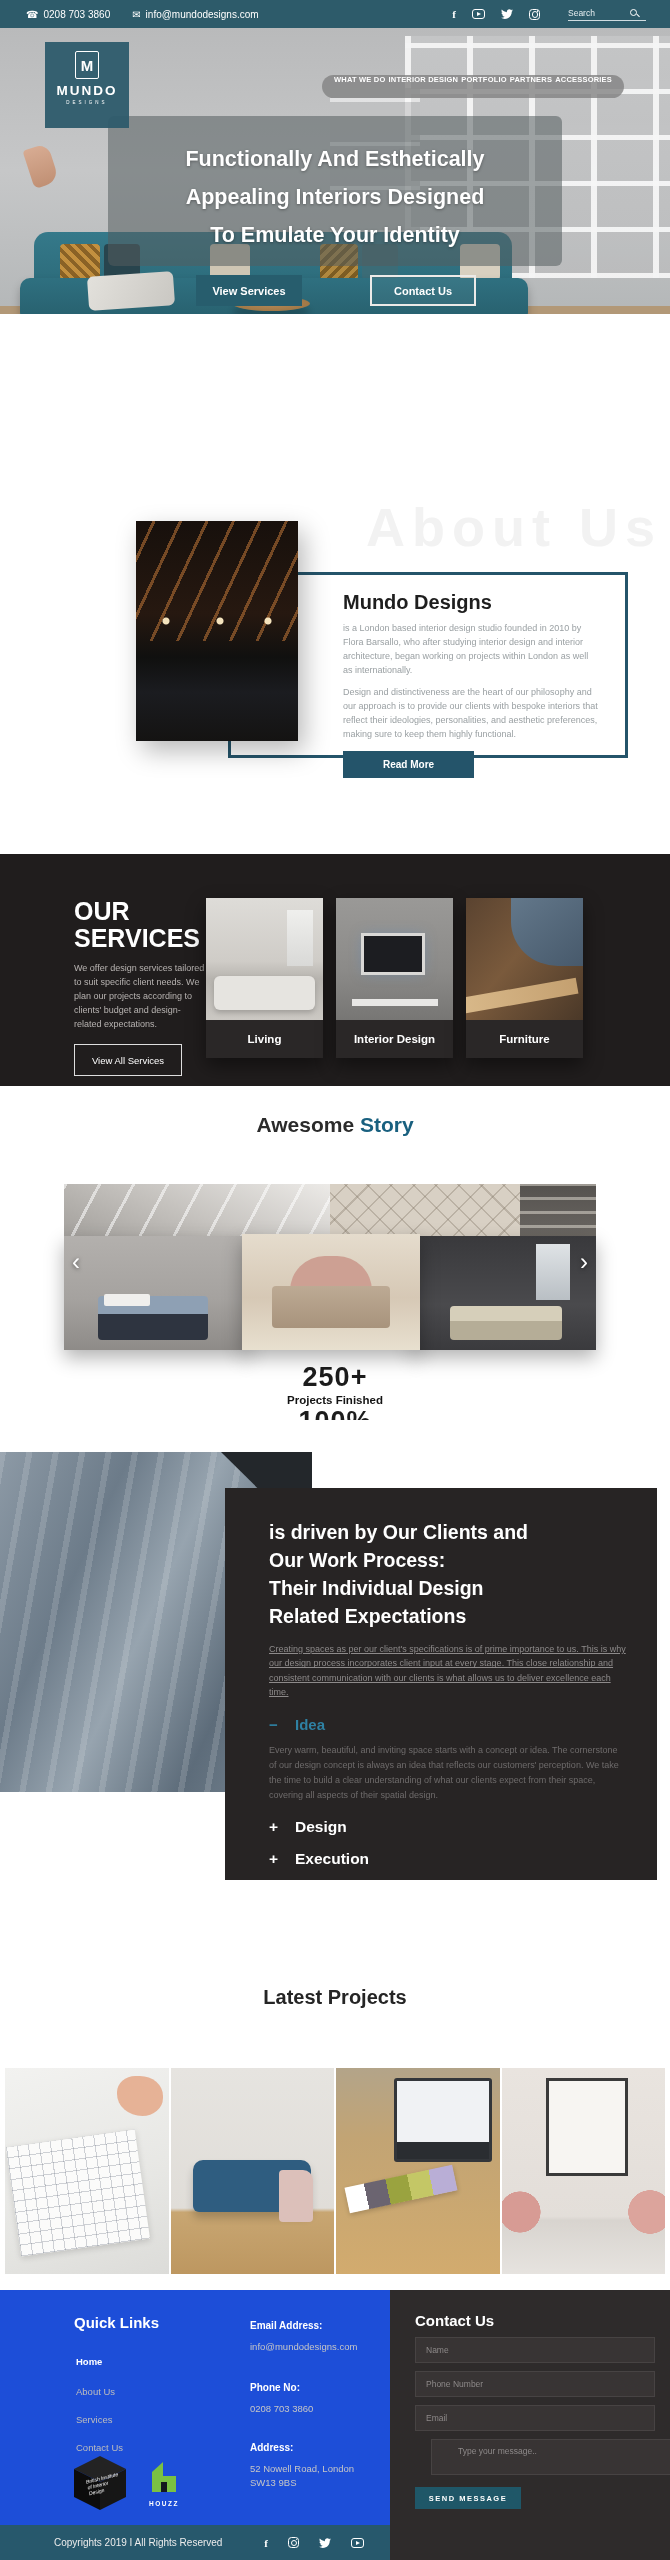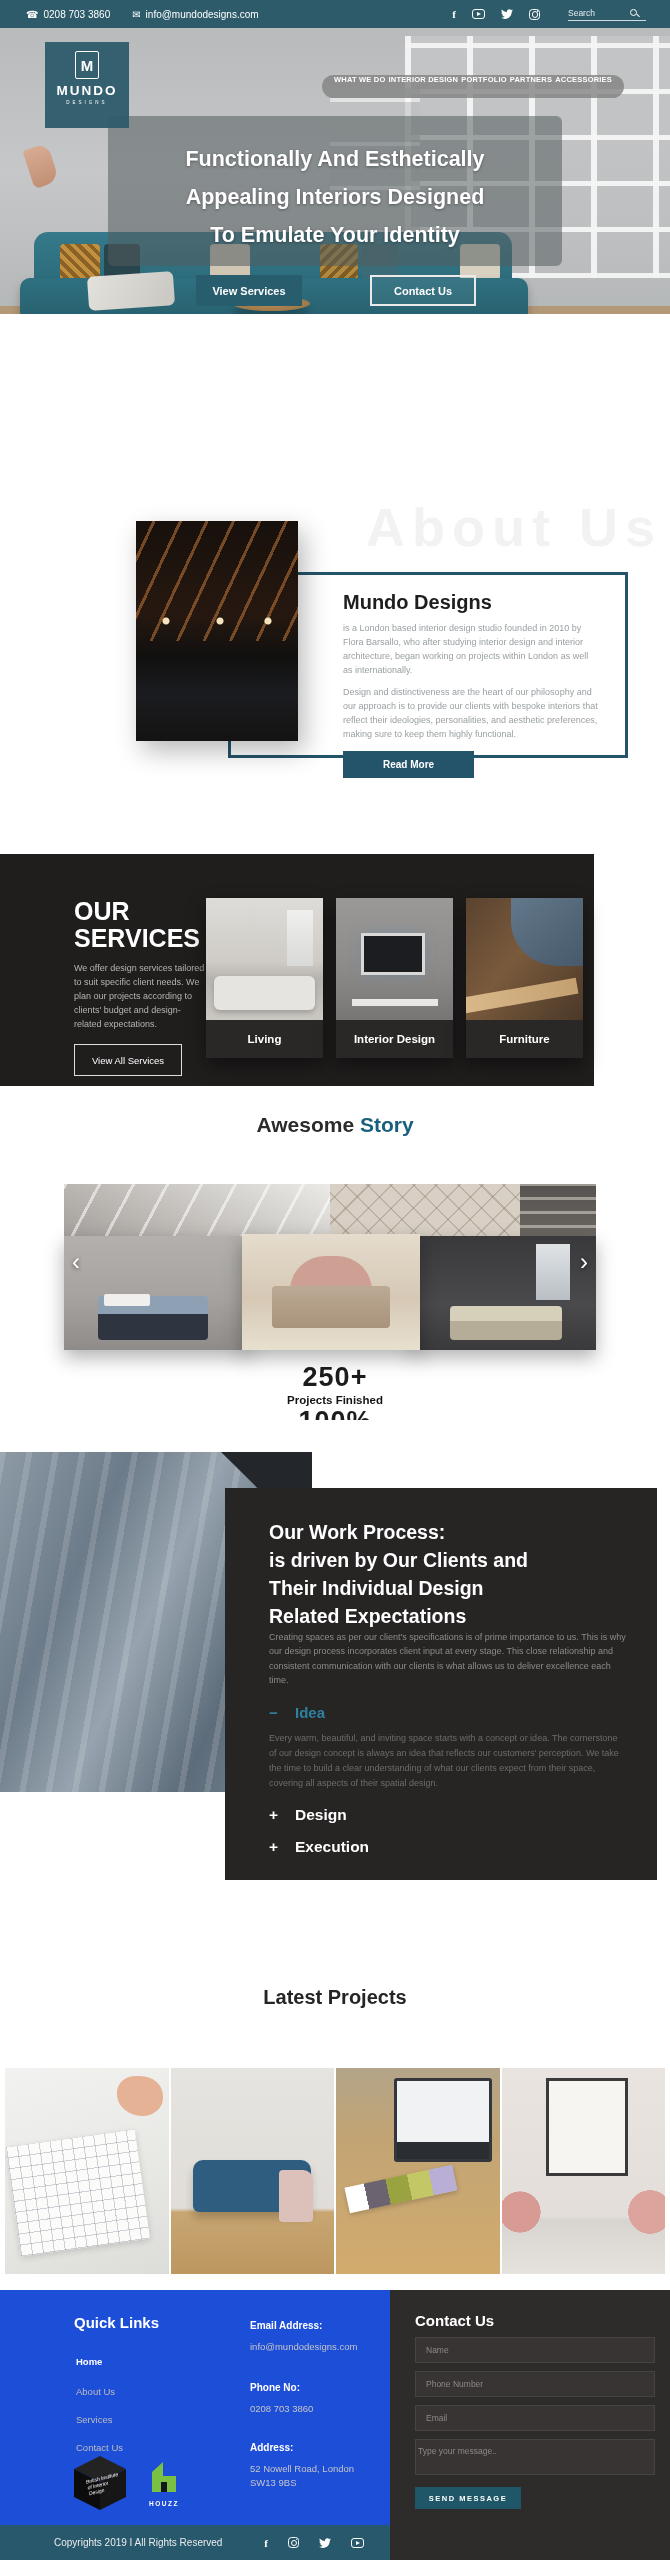--- a/index.html
+++ b/index.html
@@ -71,21 +71,21 @@
   .about-photo::before { content:""; position:absolute; left:-20px; top:0; width:220px; height:120px;
     background:repeating-linear-gradient(115deg, rgba(0,0,0,0) 0 9px, rgba(178,110,52,.6) 9px 12px, rgba(0,0,0,0) 12px 24px); }
   .about-photo::after { content:""; position:absolute; left:18px; top:96px; width:120px; height:8px;
     background:radial-gradient(circle at 10% 50%, #f4e3bd 0 3px, rgba(0,0,0,0) 4px), radial-gradient(circle at 55% 50%, #f4e3bd 0 3px, rgba(0,0,0,0) 4px), radial-gradient(circle at 95% 50%, #f4e3bd 0 3px, rgba(0,0,0,0) 4px); }
   .about-card { position:absolute; left:228px; top:258px; width:400px; height:186px; background:#fff; border:3px solid #24546a; z-index:1; padding:16px 26px 0 112px; }
   .about-title { font-size:20px; font-weight:800; color:#1e1e1e; }
   .about-p { margin-top:8px; font-size:9px; line-height:1.55; color:#9aa0a3; }
   .about-btn { display:inline-block; margin-top:9px; background:#24546a; color:#fff; font-size:10px; font-weight:bold; padding:8px 40px; cursor:pointer; }
 
   
-  .services { position:absolute; top:854px; left:0; width:594px; height:232px; background:#201d1d; }
+  .services { position:absolute; top:854px; left:0; width:670px; height:232px; background:#201d1d; }
   .sv-title { position:absolute; left:74px; top:44px; color:#fff; font-size:25px; font-weight:800; line-height:27px; }
   .sv-desc { position:absolute; left:74px; top:108px; width:134px; color:#b7b3b1; font-size:9px; line-height:1.55; }
   .sv-btn { position:absolute; left:74px; top:190px; width:108px; height:32px; border:1px solid #dedede; color:#fff; font-size:9.5px; display:flex; align-items:center; justify-content:center; cursor:pointer; }
   .sv-cards { position:absolute; left:206px; top:44px; display:flex; gap:13px; }
   .sv-card { width:117px; height:160px; background:#2a2727; box-shadow:0 8px 18px rgba(0,0,0,.45); display:flex; flex-direction:column; cursor:pointer; }
   .sv-img { height:122px; position:relative; overflow:hidden; }
   .sv-img.living { background:linear-gradient(180deg,#dedcd8 0%,#cfccc7 52%,#b7b4af 66%,#cbc8c3 100%); }
   .sv-img.living::before { content:""; position:absolute; left:8px; bottom:10px; width:101px; height:34px; background:#e6e4e0; border-radius:6px; box-shadow:0 3px 5px rgba(0,0,0,.18); }
   .sv-img.living::after { content:""; position:absolute; right:10px; top:12px; width:26px; height:56px; background:linear-gradient(180deg,#efefed,#d9d9d7); }
   .sv-img.interior { background:linear-gradient(180deg,#9a9997 0%,#8b8a88 60%,#777674 100%); }
@@ -127,21 +127,21 @@
   .stat-label { font-size:11.5px; font-weight:bold; color:#141414; margin-top:1px; }
 
   
   .process { position:absolute; top:1420px; left:0; width:670px; height:470px; background:#fff; }
   .pr-photo { position:absolute; left:0; top:32px; width:312px; height:340px; overflow:hidden;
     background:linear-gradient(115deg,#8d9aa6 0%,#6c7b89 28%,#97a4af 48%,#5d6c7a 72%,#7e8c98 100%); }
   .pr-photo::before { content:""; position:absolute; inset:0; background:repeating-linear-gradient(100deg, rgba(255,255,255,.14) 0 6px, rgba(0,0,0,0) 6px 26px); }
   .pr-photo::after { content:""; position:absolute; right:0; top:0; width:130px; height:90px; background:#23272b; clip-path:polygon(30% 0,100% 0,100% 100%); }
   .pr-card { position:absolute; left:225px; top:68px; width:432px; height:392px; background:#272424; padding:30px 40px 0 44px; }
   .pr-title { color:#fff; font-size:19.5px; font-weight:800; line-height:28px; }
-  .pr-desc { margin-top:0; width:362px; color:#8d8a8a; font-size:9px; line-height:1.6; }
+  .pr-desc { margin-top:12px; width:362px; color:#8d8a8a; font-size:9px; line-height:1.6;text-decoration:underline; }
   .acc-head { margin-top:16px; display:flex; align-items:center; font-size:15px; font-weight:bold; cursor:pointer; }
   .acc-head .acc-ico { width:26px; }
   .acc-idea { color:#2f81a3; }
   .acc-white { color:#fff; font-size:15.5px; margin-top:14px; }
   .acc-content { margin-top:10px; width:352px; color:#6e6b6b; font-size:9px; line-height:1.7; }
 
   
   .projects { position:absolute; top:1890px; left:0; width:670px; height:400px; background:#fff; }
   .pj-title { position:absolute; top:96px; left:0; width:670px; text-align:center; font-size:20px; font-weight:800; color:#252525; }
   .pj-row { position:absolute; left:5px; top:178px; width:660px; height:206px; display:flex; gap:2px; }
@@ -173,21 +173,21 @@
   .biid { position:absolute; left:72px; top:164px; width:56px; height:58px; cursor:pointer; }
   .biid-text { position:absolute; left:15px; top:20px; width:38px; font-size:5px; line-height:6px; color:#fff; font-style:italic; transform:rotate(-14deg); }
   .houzz { position:absolute; left:142px; top:170px; width:44px; text-align:center; cursor:pointer; }
   .houzz-label { color:#fff; font-size:6.5px; font-weight:bold; letter-spacing:1.5px; margin-top:2px; }
   .fi-label { position:absolute; left:250px; color:#fff; font-size:10px; font-weight:bold; }
   .fi-value { position:absolute; left:250px; color:#c6c6c6; font-size:9.5px; line-height:14px; }
   .form-col { position:absolute; left:415px; top:0; width:240px; }
   .form-title { margin-top:22px; color:#fff; font-size:15px; font-weight:800; }
   .form-input { width:100%; height:26px; margin-top:8px; background:#383434; border:1px solid #474343; color:#cfcfcf; font-size:8.5px; padding:0 10px; font-family:"Liberation Sans",sans-serif; }
   .form-input::placeholder, .form-area::placeholder { color:#8d8989; }
-  .form-area { width:100%; height:36px; margin-top:8px; background:#383434; border:1px solid #474343; color:#cfcfcf; font-size:8.5px; padding:6px 2px; resize:none; font-family:"Liberation Sans",sans-serif; }
+  .form-area { width:100%; height:36px; margin-top:8px; background:#383434; border:1px solid #474343; color:#cfcfcf; font-size:8.5px; padding:6px 26px; resize:none; font-family:"Liberation Sans",sans-serif;margin-left:16px; }
   .form-btn { margin-top:8px; width:106px; height:22px; background:#1f5768; border:none; color:#fff; font-size:7.5px; font-weight:bold; letter-spacing:1.5px; cursor:pointer; font-family:"Liberation Sans",sans-serif; }
   .copybar { position:absolute; left:0; top:235px; width:390px; height:35px; background:#27586c; display:flex; align-items:center; color:#ececec; }
   .copy-text { margin-left:54px; font-size:10px; }
   .copy-social { margin-left:auto; margin-right:26px; display:flex; align-items:center; gap:20px; color:#fff; }
 </style>
 </head>
 <body>
 
 <div class="topbar">
   <div class="tb-item tb-phone">
@@ -320,22 +320,22 @@
       <div class="stat-value">10+</div>
       <div class="stat-label">Years of Experience</div>
     </div>
   </div>
 </div>
 
 <div class="process">
   <div class="pr-photo"></div>
   <div class="pr-card">
     <div class="pr-title">
+      <div>is driven by Our Clients and</div>
       <div>Our Work Process:</div>
-      <div>is driven by Our Clients and</div>
       <div>Their Individual Design</div>
       <div>Related Expectations</div>
     </div>
     <div class="pr-desc">Creating spaces as per our client's specifications is of prime importance to us. This is why our design process incorporates client input at every stage. This close relationship and consistent communication with our clients is what allows us to deliver excellence each time.</div>
     <div class="acc-head acc-idea">
       <span class="acc-ico">−</span>
       <span>Idea</span>
     </div>
     <div class="acc-content">Every warm, beautiful, and inviting space starts with a concept or idea. The cornerstone of our design concept is always an idea that reflects our customers' perception. We take the time to build a clear understanding of what our clients expect from their space, covering all aspects of their spatial design.</div>
     <div class="acc-head acc-white">

